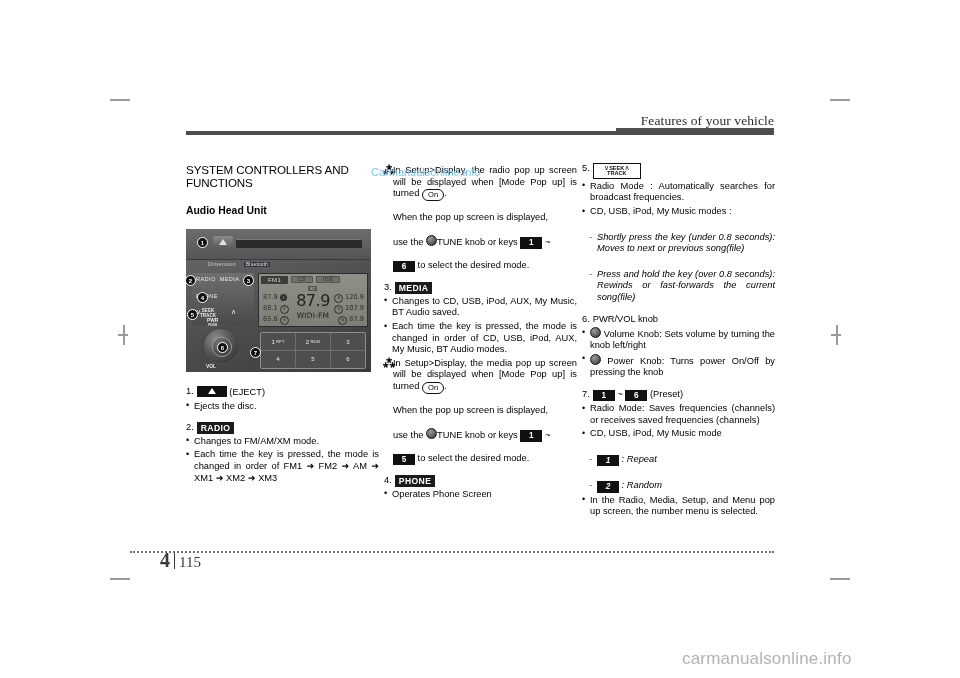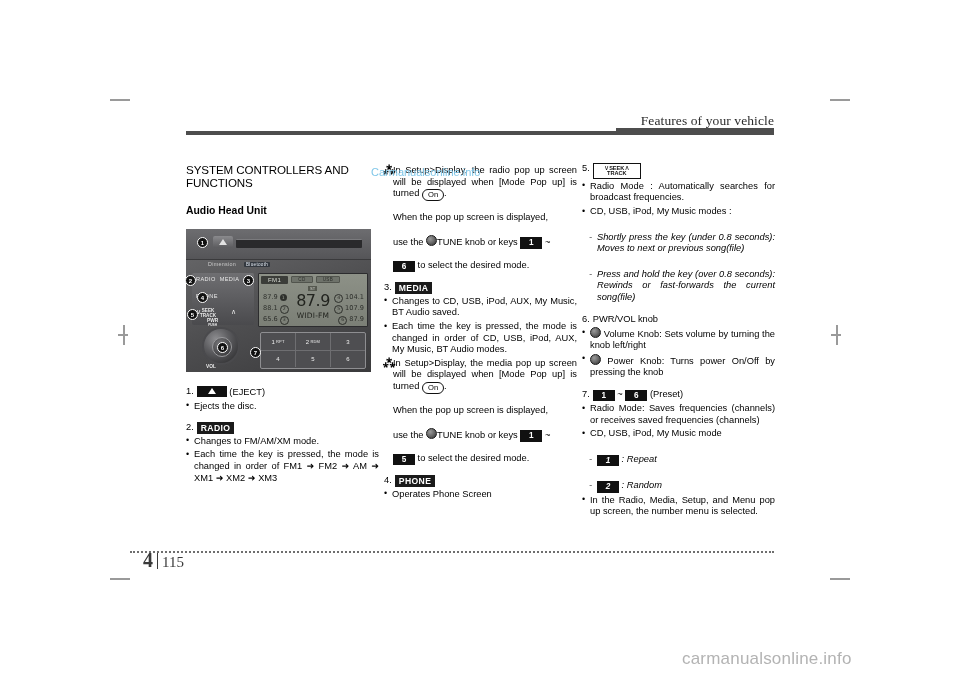--- a/index.html
+++ b/index.html
@@ -50,21 +50,21 @@
 
   
   .footer-dotted {
     position: absolute;
     left: 130px; top: 551px;
     width: 644px; height: 0;
     border-top: 2px dotted #6e6e6e;
   }
   .page-num {
     position: absolute;
-    left: 143px; top: 549px;
+    left: 160px; top: 549px;
     font-family: "Liberation Serif", serif;
     color: #3a3a3a;
     white-space: nowrap;
   }
   .page-num .chap {
     font-size: 20px; font-weight: bold;
   }
   .page-num .sep {
     display: inline-block;
     width: 1px; height: 16px;
@@ -521,21 +521,21 @@
         <div>
           <span>88.1</span><span class="cnum hollow">2</span>
         </div>
         <div>
           <span>65.6</span><span class="cnum hollow">3</span>
         </div>
       </div>
 
       <div class="presetcol right">
         <div>
-          <span class="cnum hollow">4</span><span>104.1</span>
+          <span class="cnum hollow">4</span><span>120.9</span>
         </div>
         <div>
           <span class="cnum hollow">5</span><span>107.9</span>
         </div>
         <div>
           <span class="cnum hollow">6</span><span>87.9</span>
         </div>
       </div>
 
       <div class="bigfreq">87.9</div>

